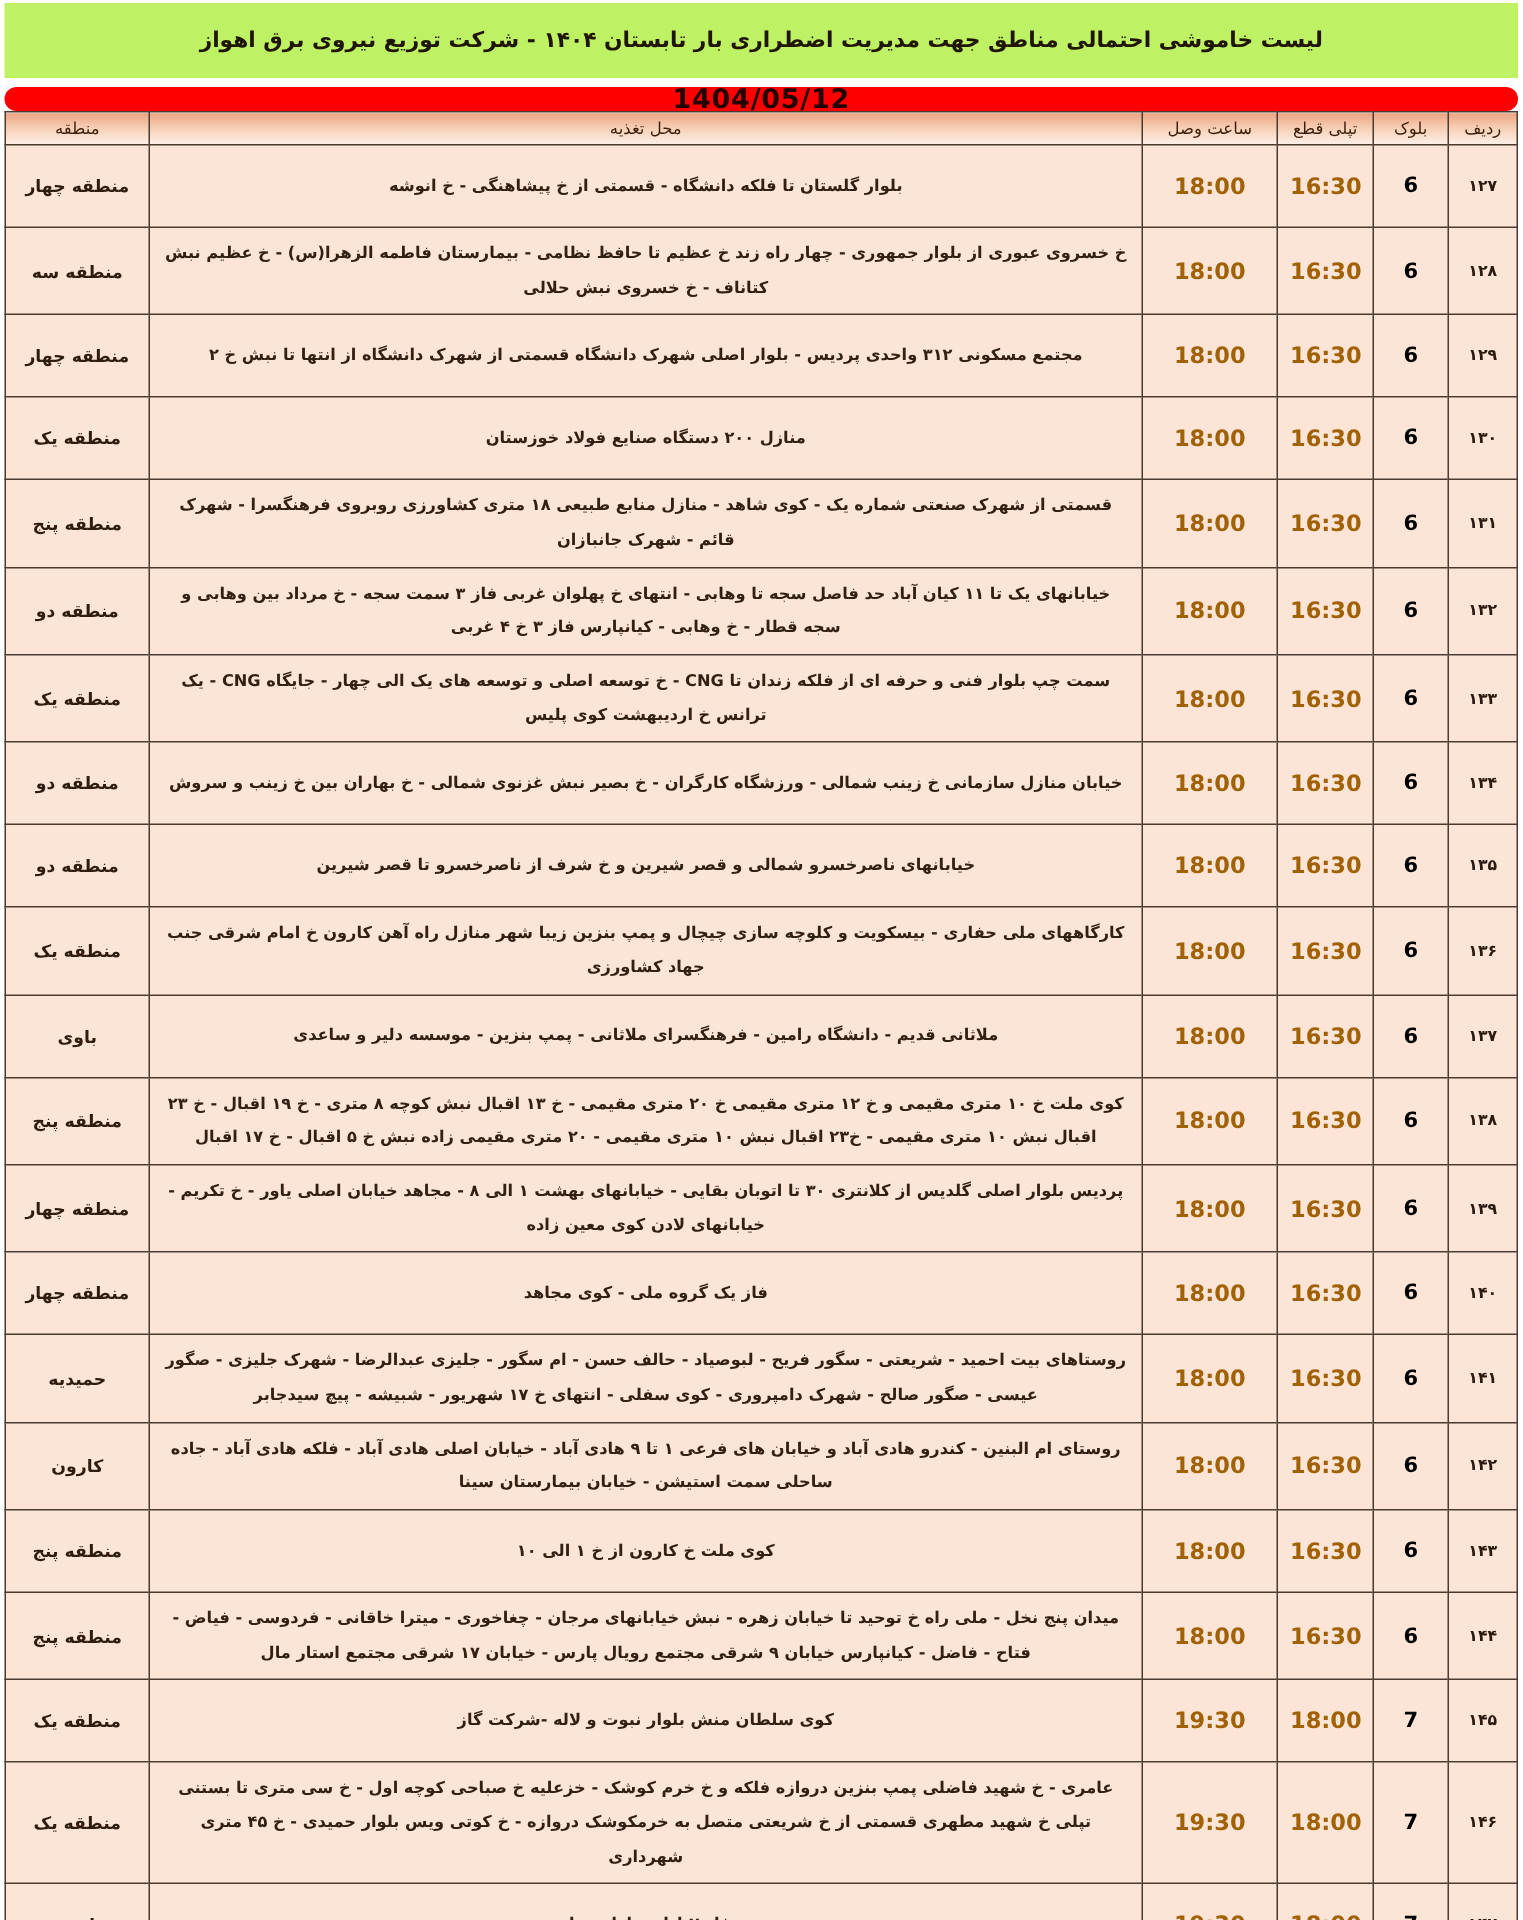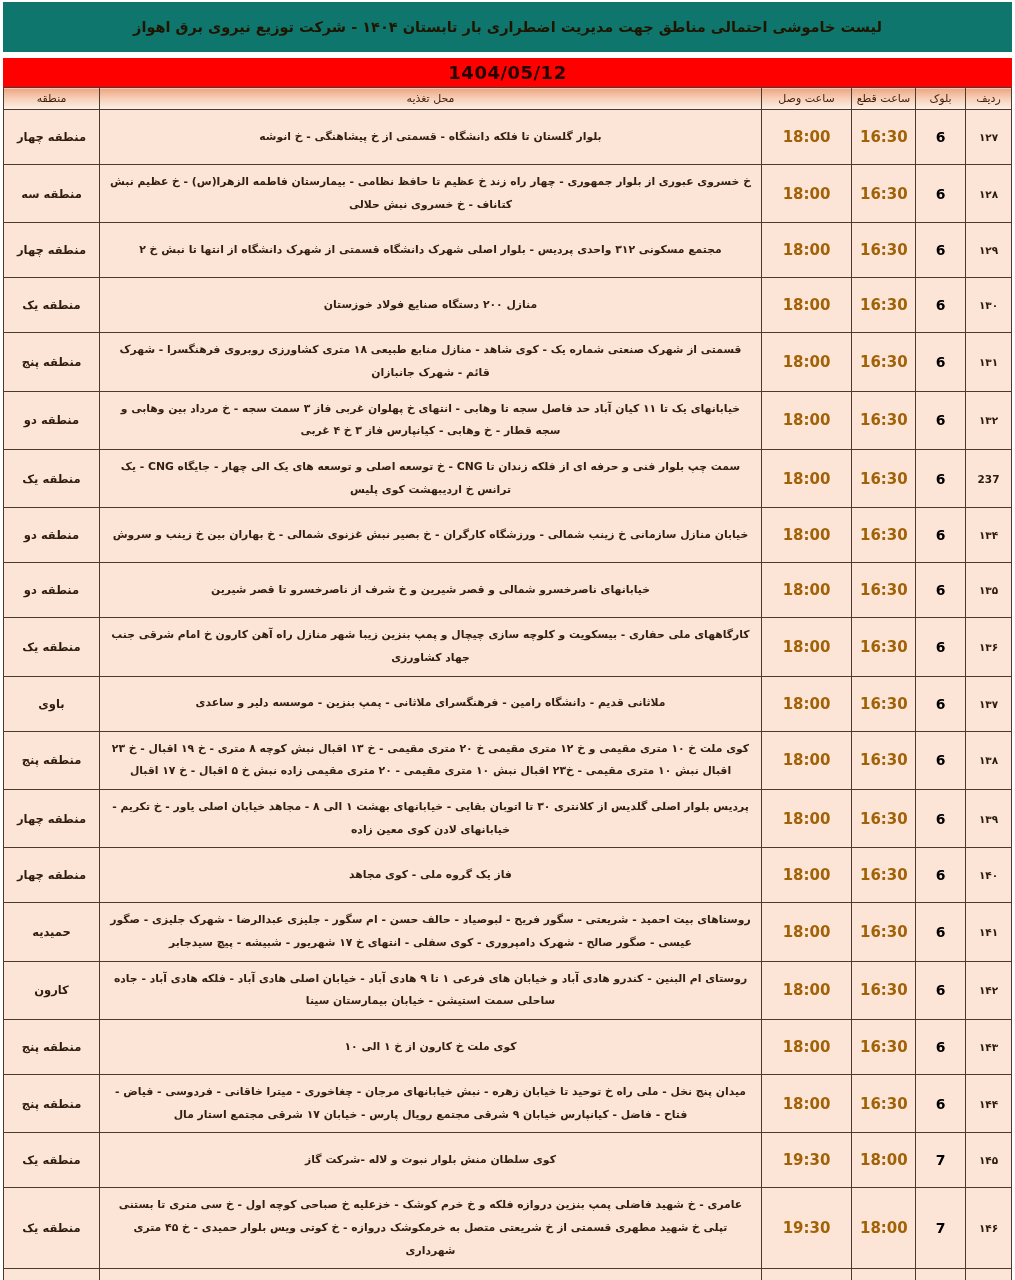--- a/index.html
+++ b/index.html
@@ -12,40 +12,41 @@
     margin: 0 auto;
     direction: rtl;
   }
   .page {
     width: 1015px;
     min-height: 1280px;
     background: #ffffff;
     padding: 2px 3px 0 3px;
   }
   .banner {
-    background: #0f766e;
+    background: #bef264;
     min-height: 50px;
     display: flex;
     align-items: center;
     justify-content: center;
     padding: 6px 10px;
   }
   .banner .title {
     color: #1f1500;
     font-weight: bold;
     font-size: 14.5px;
     text-align: center;
   }
   .date-bar {
     margin-top: 6px;
     background: #ff0000;
-    height: 29px;
+    height: 16px;
     display: flex;
     align-items: center;
     justify-content: center;
+    border-radius: 12px;
   }
   .date-bar .date {
     color: #250000;
     font-weight: bold;
     font-size: 18px;
     letter-spacing: 0.5px;
     direction: ltr;
   }
   table.schedule {
     width: 100%;
@@ -128,21 +129,21 @@
       <col class="col-block">
       <col class="col-cut">
       <col class="col-conn">
       <col class="col-loc">
       <col class="col-region">
     </colgroup>
     <thead>
       <tr>
         <th>ردیف</th>
         <th>بلوک</th>
-        <th>ساعت قطع</th>
+        <th>تپلی قطع</th>
         <th>ساعت وصل</th>
         <th>محل تغذیه</th>
         <th>منطقه</th>
       </tr>
     </thead>
     <tbody>
         <tr>
     <td class="row-num">۱۲۷</td>
     <td class="block-num">6</td>
     <td class="time">16:30</td>
@@ -184,21 +185,21 @@
   </tr>
         <tr>
     <td class="row-num">۱۳۲</td>
     <td class="block-num">6</td>
     <td class="time">16:30</td>
     <td class="time">18:00</td>
     <td class="location">خیابانهای یک تا ۱۱ کیان آباد حد فاصل سجه تا وهابی - انتهای خ پهلوان غربی فاز ۳ سمت سجه - خ مرداد بین وهابی و سجه قطار - خ وهابی - کیانپارس فاز ۳ خ ۴ غربی</td>
     <td class="region">منطقه دو</td>
   </tr>
         <tr>
-    <td class="row-num">237</td>
+    <td class="row-num">۱۳۳</td>
     <td class="block-num">6</td>
     <td class="time">16:30</td>
     <td class="time">18:00</td>
     <td class="location">سمت چپ بلوار فنی و حرفه ای از فلکه زندان تا CNG - خ توسعه اصلی و توسعه های یک الی چهار - جایگاه CNG - یک ترانس خ اردیبهشت کوی پلیس</td>
     <td class="region">منطقه یک</td>
   </tr>
         <tr>
     <td class="row-num">۱۳۴</td>
     <td class="block-num">6</td>
     <td class="time">16:30</td>

